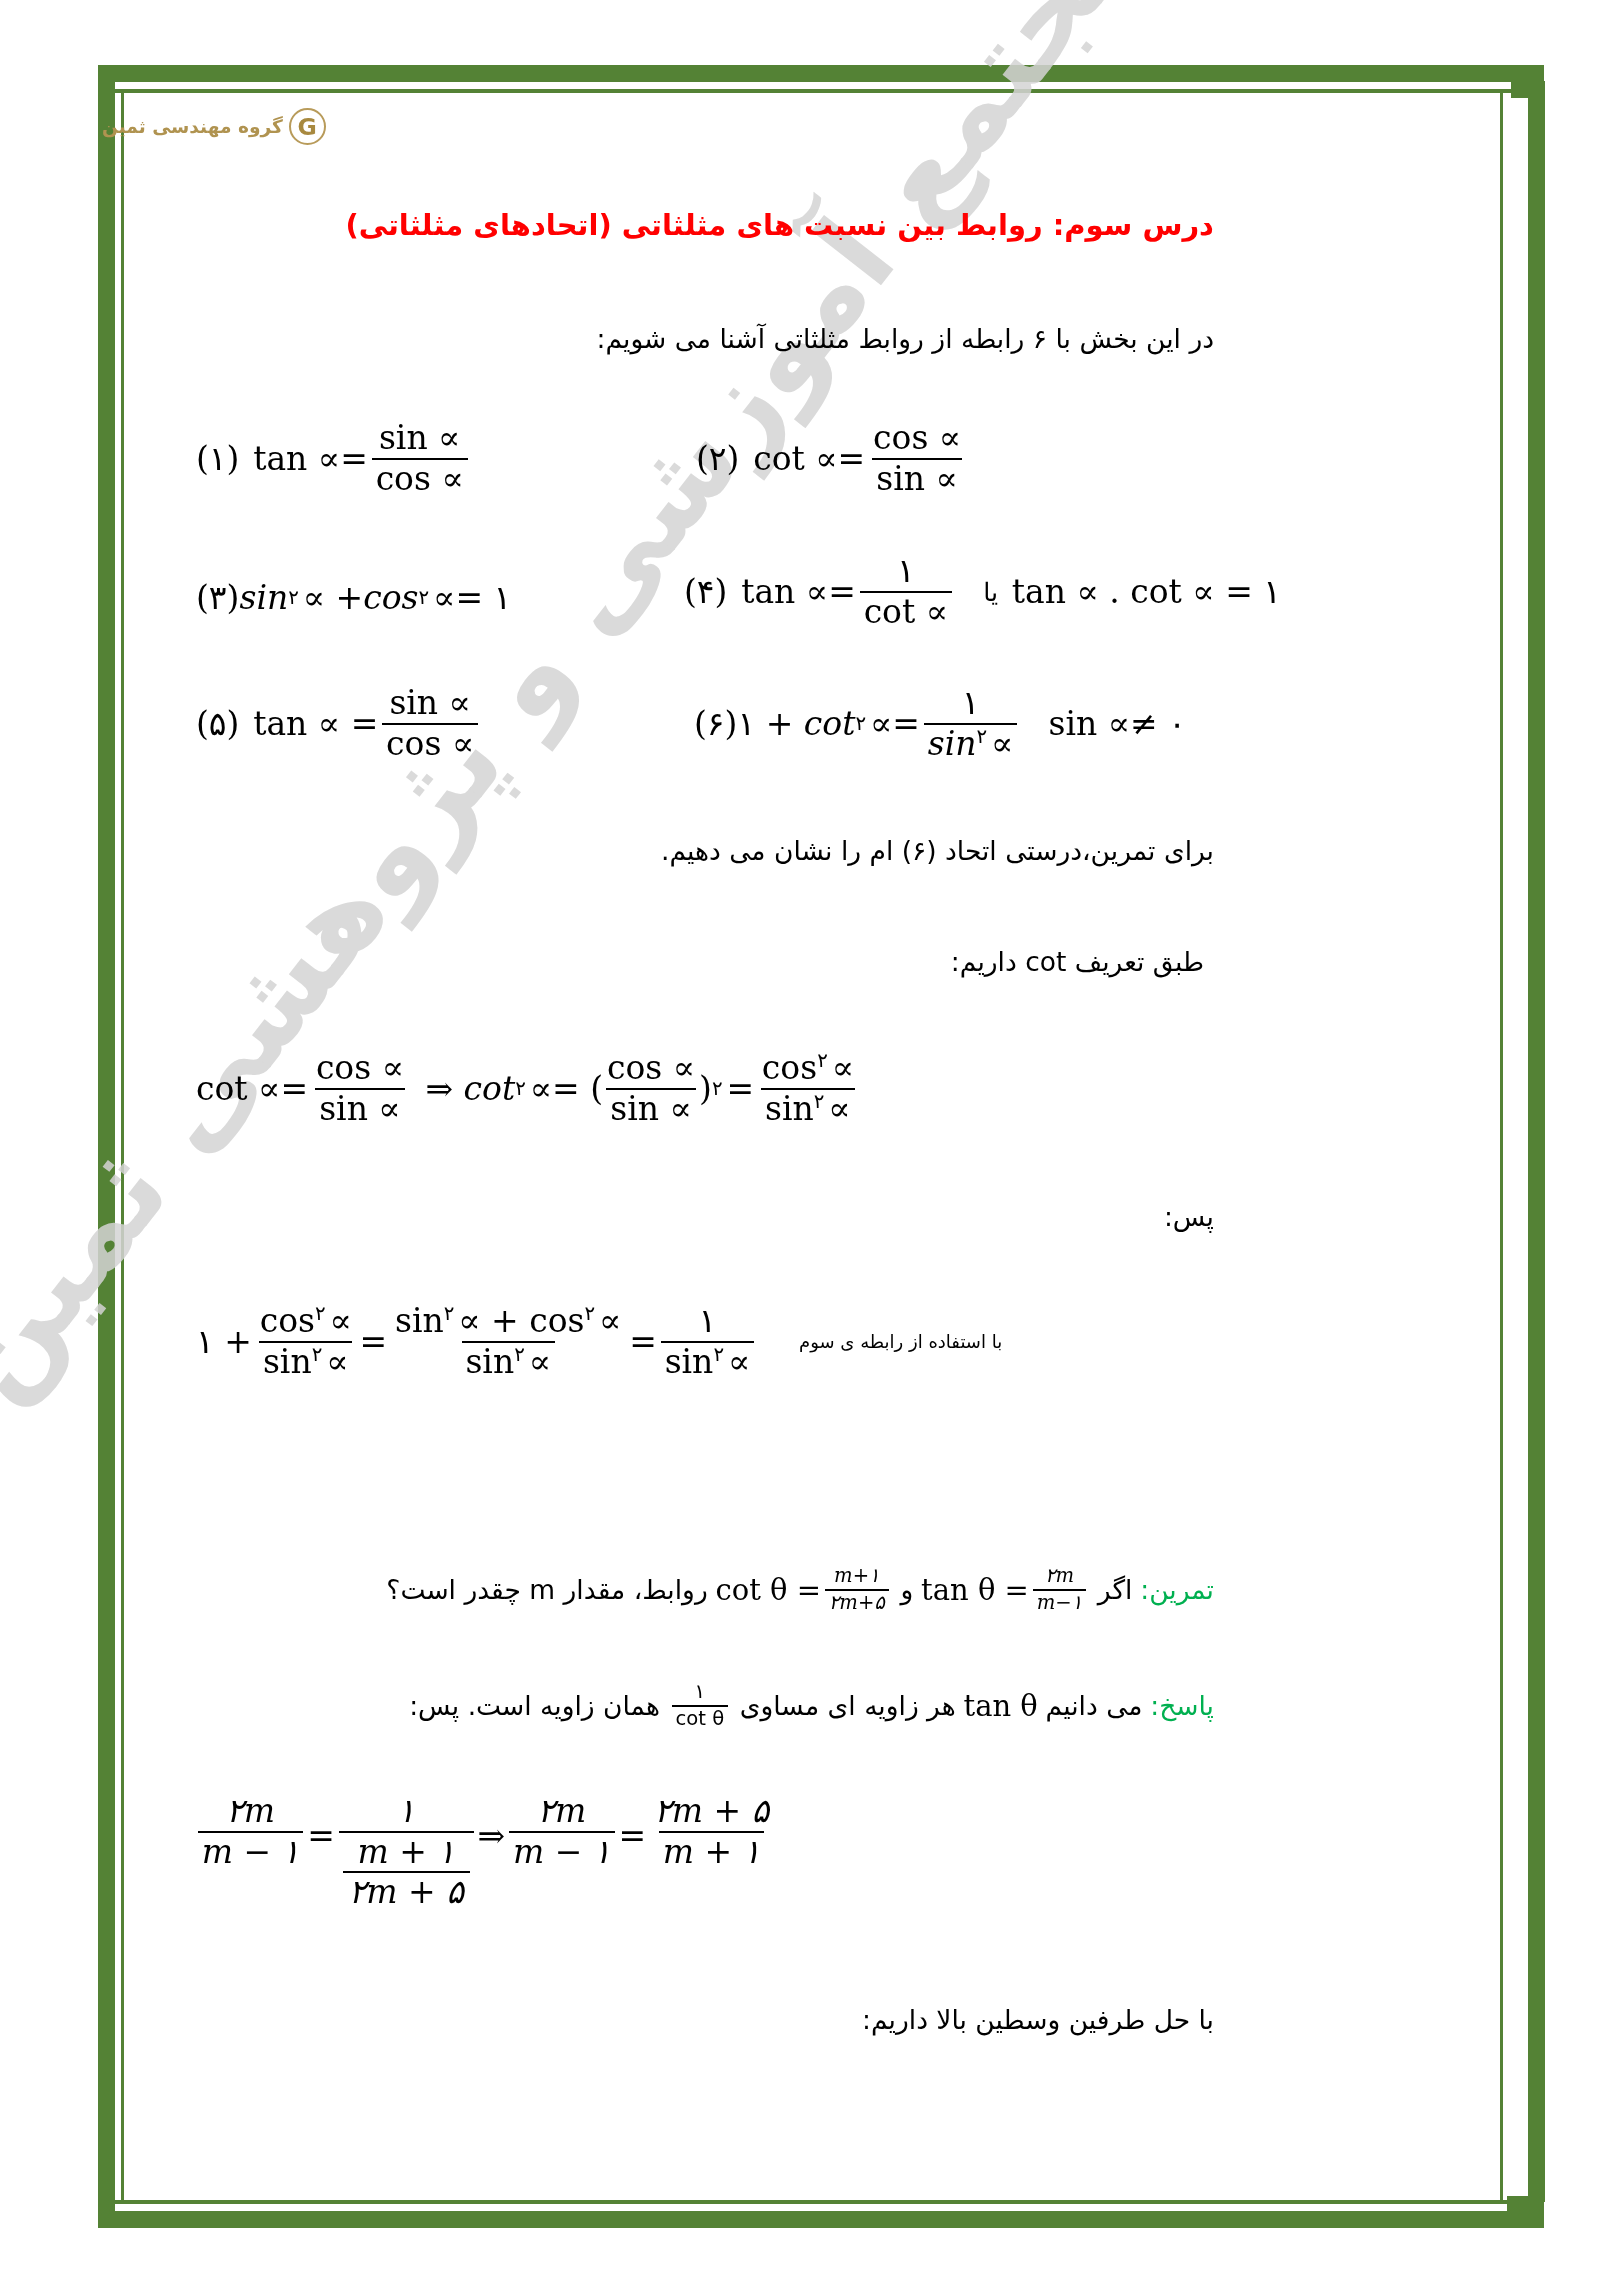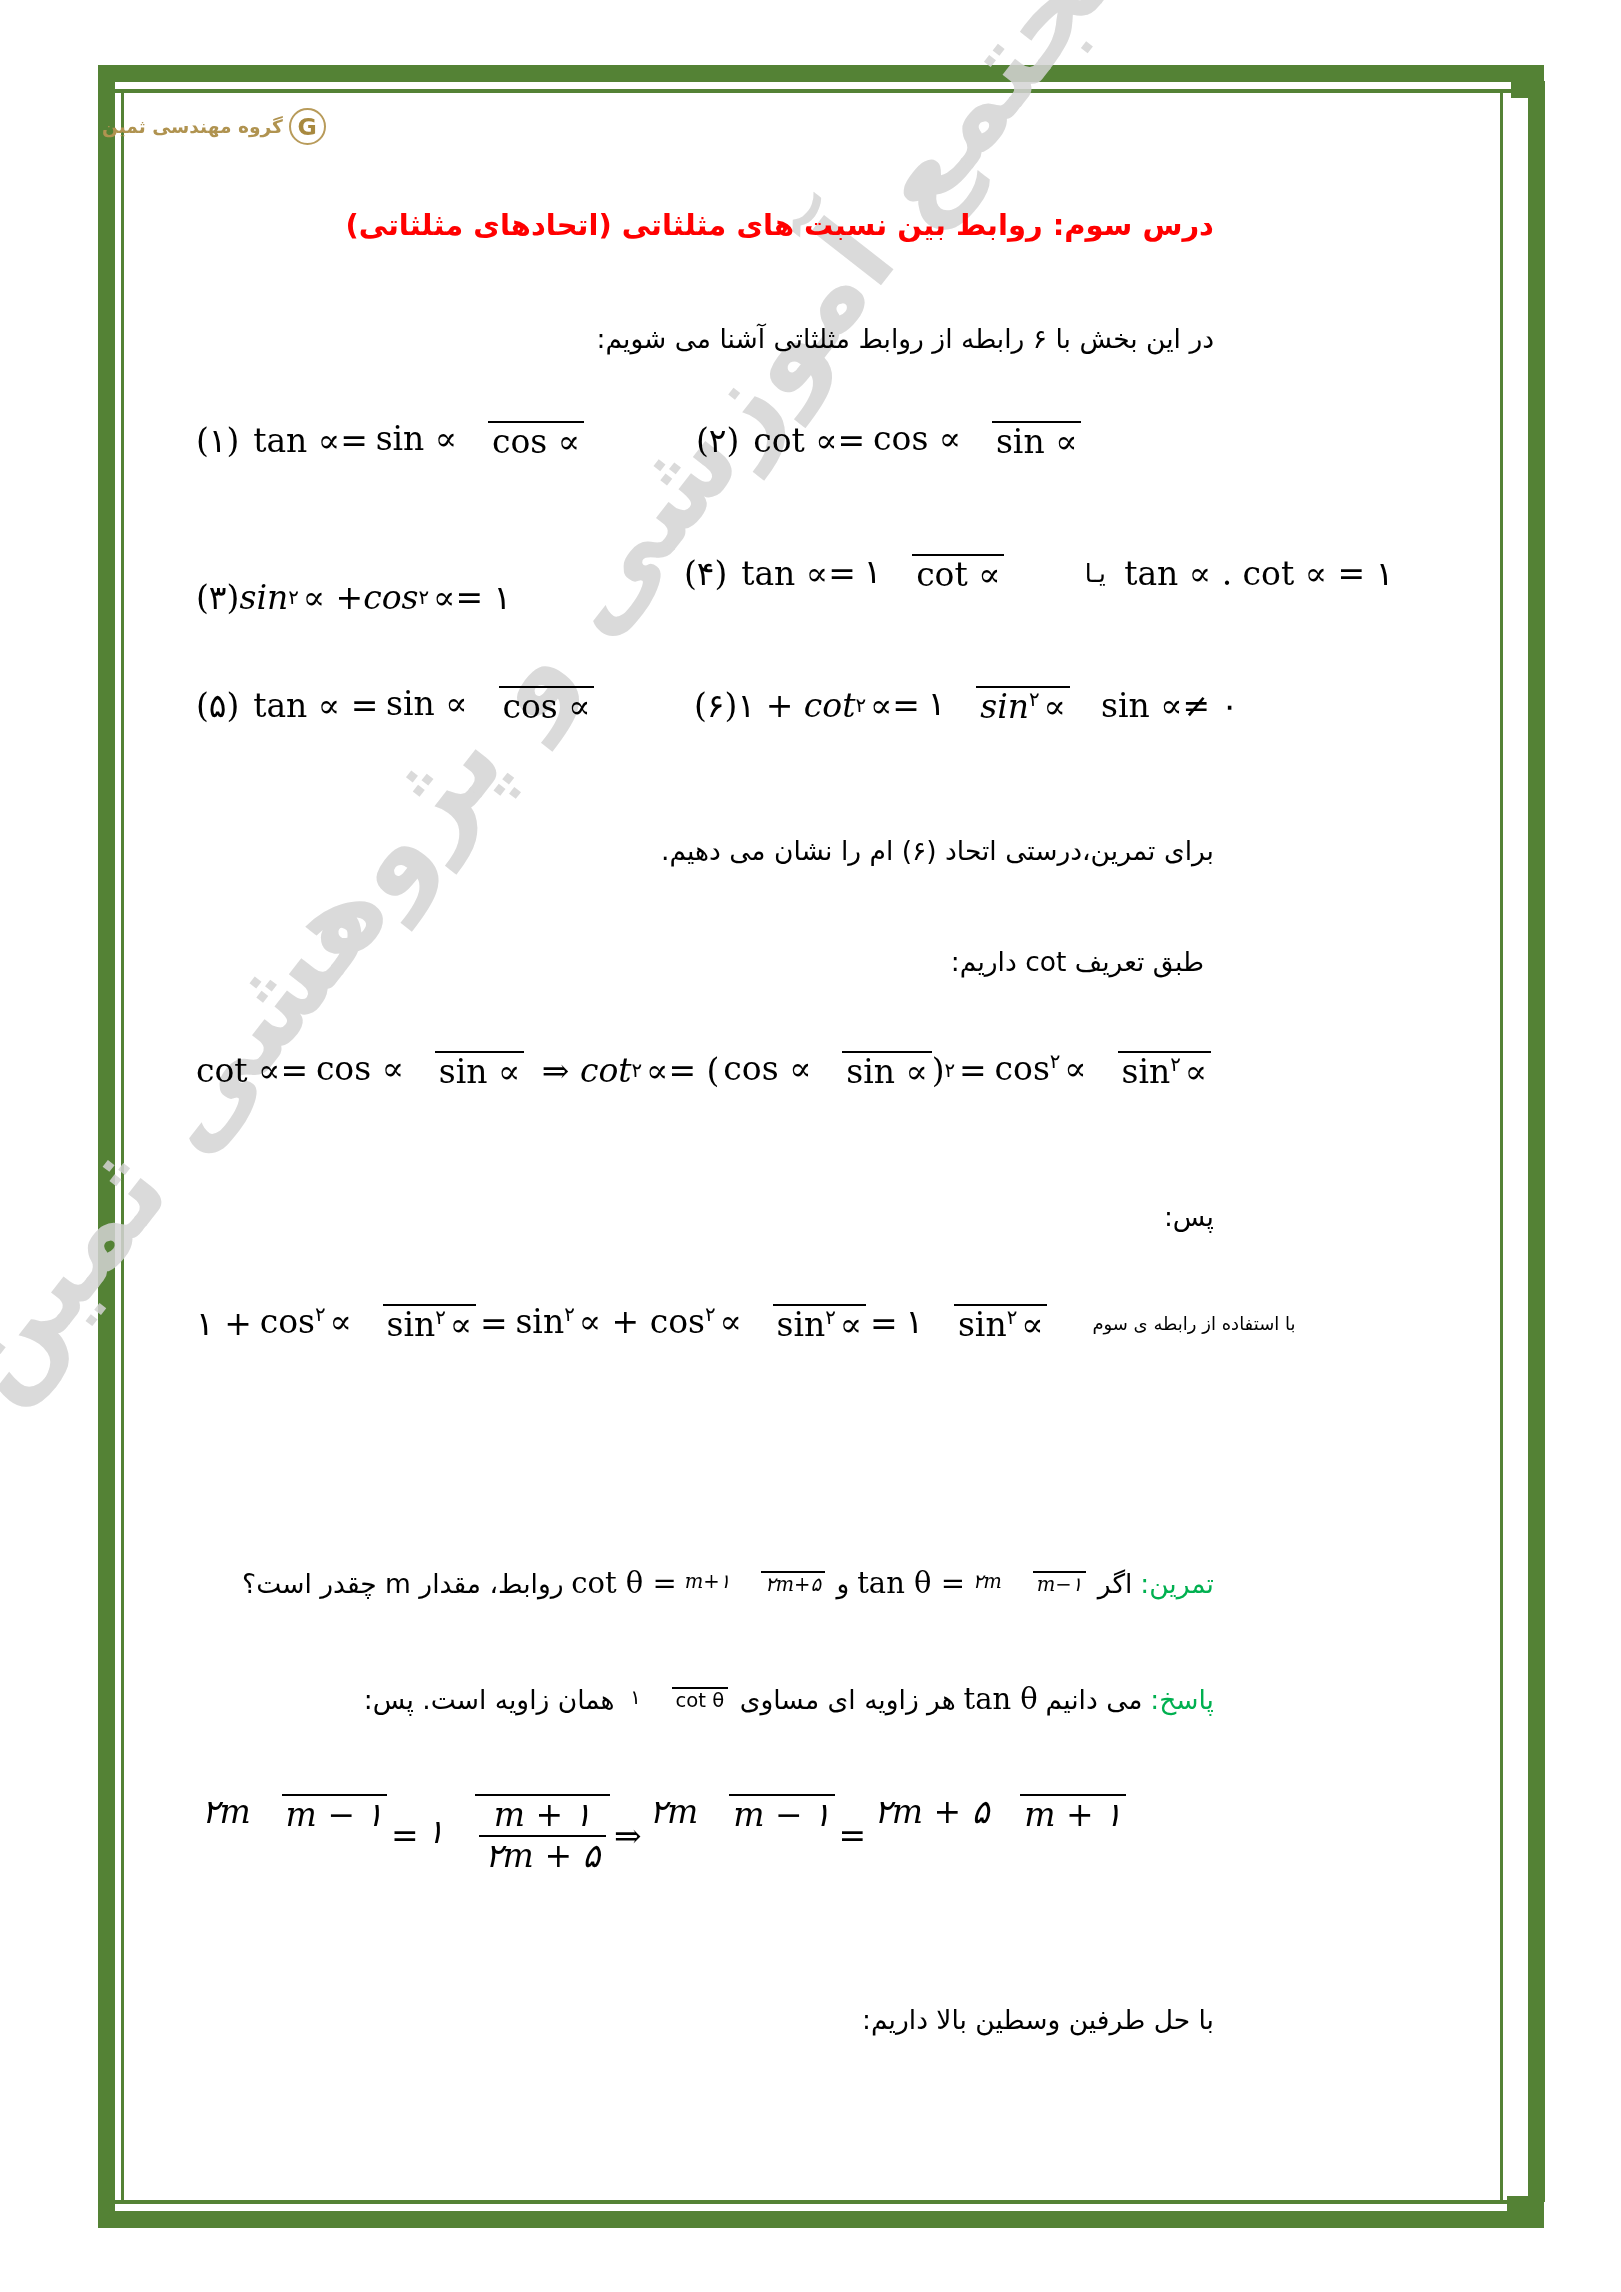--- a/index.html
+++ b/index.html
@@ -26,21 +26,21 @@
   .content { position: absolute; left: 0; top: 0; width: 1396px; height: 2293px; z-index: 1; }
 
   .rtl { position: absolute; right: 182px; direction: rtl; text-align: right; white-space: nowrap;
          font-family: "DejaVu Sans", sans-serif; font-size: 26.5px; }
   .title { color: #ff0000; font-weight: bold; font-size: 29px; }
   .green { color: #00b050; }
 
   
   .eq { position: absolute; display: flex; align-items: center; white-space: nowrap;
         font-family: "DejaVu Serif", serif; font-size: 33px; direction: ltr; }
-  .frac { display: inline-flex; align-items: center; margin: 0 3.9px; vertical-align: middle; gap: 27px; }
+  .frac { display: inline-flex; flex-direction: column; align-items: center; margin: 0 3.9px; vertical-align: middle; }
   .frac .num { padding: 0 3.9px 2px; line-height: 1.05; }
   .frac .den { padding: 2px 3.9px 0; line-height: 1.05; border-top: 2.9px solid #000; }
   .it { font-style: italic; }
   .sup { font-size: 0.6em; vertical-align: super; margin-right: 3.9px; }
   .gap { display: inline-block; width: 13.7px; }
   .inline-math { font-family: "DejaVu Serif", serif; }
 </style>
 </head>
 <body>
 
@@ -110,21 +110,21 @@
   <div class="eq" style="left:684px; top:554px;">
     <span>(۴)</span>
     <span class="gap"></span>
     <span>tan ∝=</span>
     <span class="frac">
       <span class="num">۱</span>
       <span class="den">cot ∝</span>
     </span>
     <span class="gap"></span>
       <span class="gap"></span>
-    <span style="font-family:Liberation Mono, monospace; font-size:25.5px;margin-left:44px;">یا</span>
+    <span style="font-family:Liberation Sans, sans-serif; font-size:25.5px;">یا</span>
     <span class="gap"></span>
     <span>tan ∝ . cot ∝ = ۱</span>
   </div>
 
   <div class="eq" style="left:196px; top:686px;">
     <span>(۵)</span>
     <span class="gap"></span>
     <span>tan ∝ =</span>
     <span class="frac">
       <span class="num">sin ∝</span>

